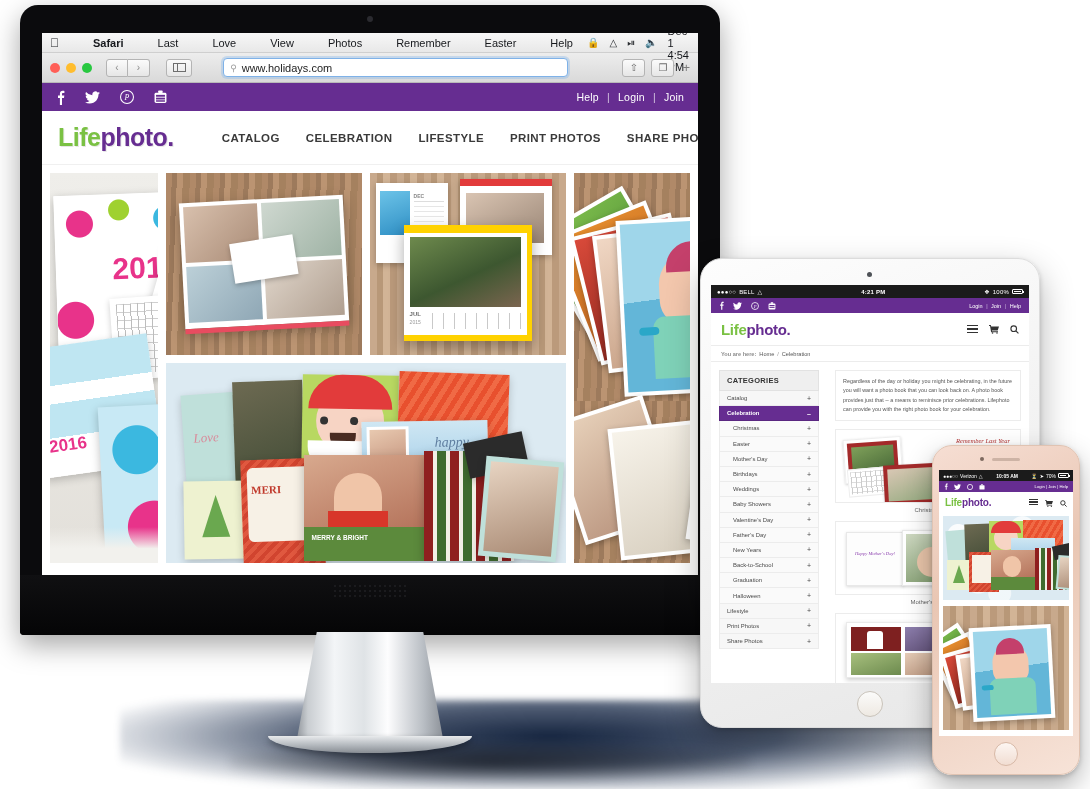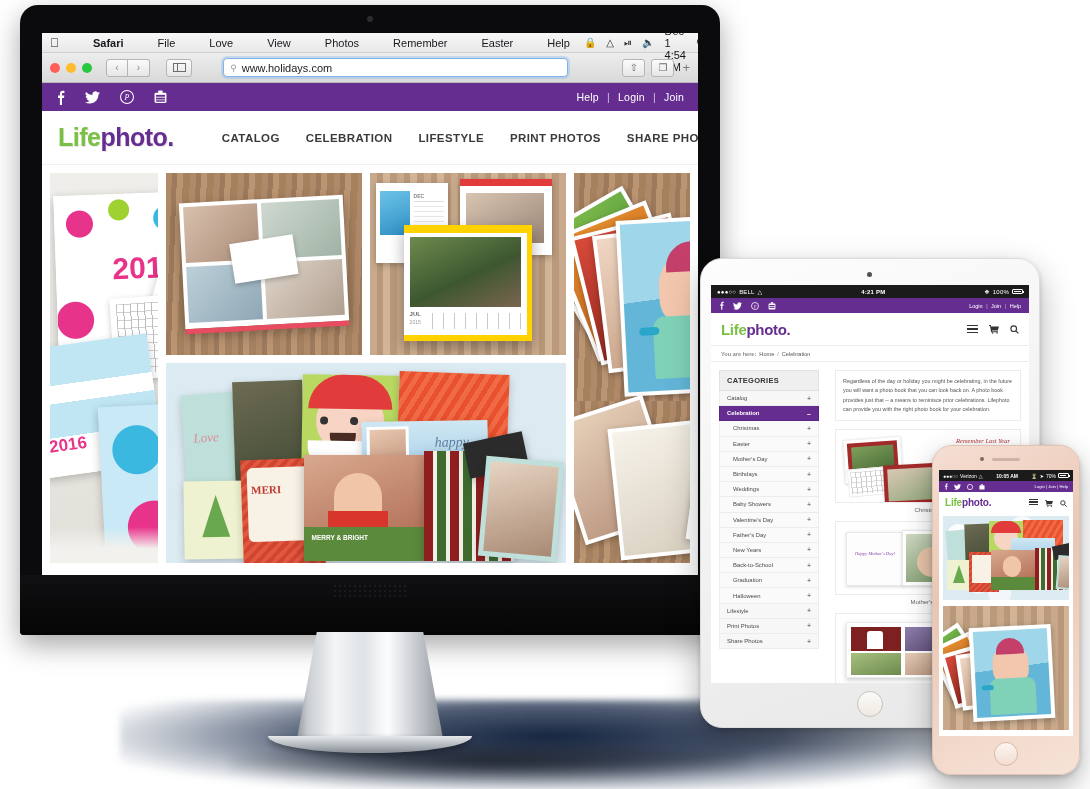--- a/index.html
+++ b/index.html
@@ -275,21 +275,21 @@
 
   <div class="imac">
     <div class="imac-bezel"></div>
     <div class="imac-cam"></div>
 
     <div class="imac-screen">
 
       <div class="mac-menubar">
         <span class="apple"></span>
         <span class="mi bold">Safari</span>
-        <span class="mi">File</span>
+        <span class="mi">Last</span>
         <span class="mi">Love</span>
         <span class="mi">View</span>
         <span class="mi">Photos</span>
         <span class="mi">Remember</span>
         <span class="mi">Easter</span>
         <span class="mi">Help</span>
         <span class="mb-right">
           <span class="sym">🔒</span>
           <span class="sym">△</span>
           <span class="sym">⏯</span>

